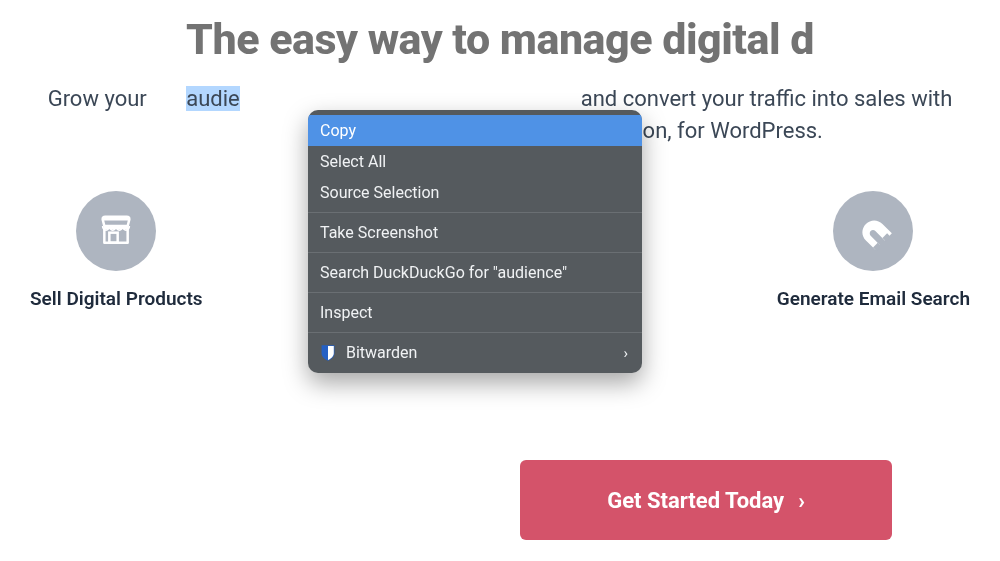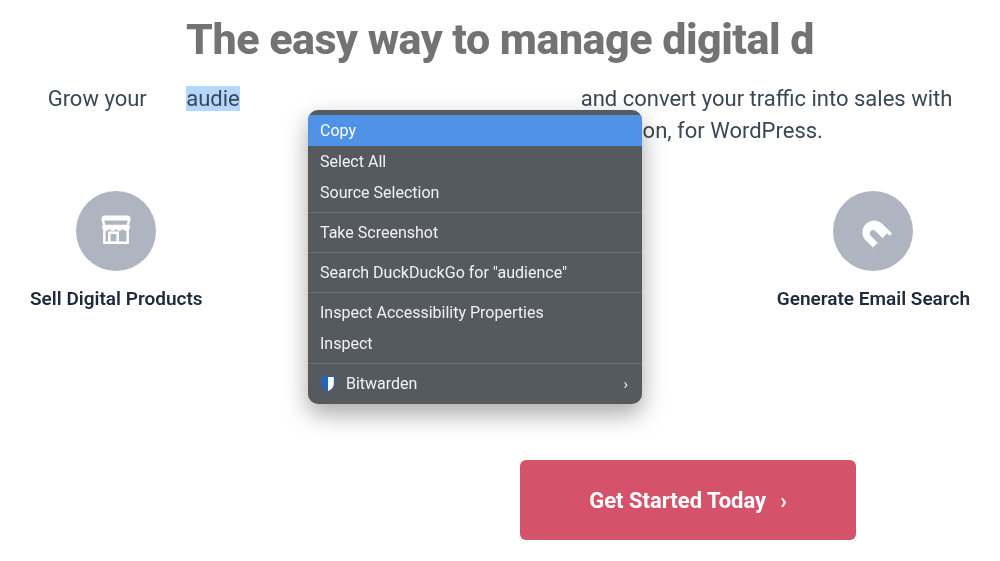--- a/index.html
+++ b/index.html
@@ -58,21 +58,21 @@
     }
     .icon-circle svg { width:40px; height:40px; fill:#fff; }
     .feature-label {
       font-size:19px;
       font-weight:600;
       color:#1f2b3c;
     }
     .cta {
       position:absolute;
       left:520px; top:460px;
-      width:336px; height:80px;
+      width:372px; height:80px;
       background:#d4536a;
       border-radius:6px;
       display:flex; align-items:center; justify-content:center;
       gap:14px;
       color:#fff; font-size:22px; font-weight:700;
       cursor:pointer;
     }
     .cta .chev { font-size:22px; }
 
     
@@ -161,21 +161,20 @@
 
 <div class="ctx">
   <div class="ctx-item hover">Copy</div>
   <div class="ctx-item">Select All</div>
   <div class="ctx-item">Source Selection</div>
   <div class="ctx-sep"></div>
   <div class="ctx-item">Take Screenshot</div>
   <div class="ctx-sep"></div>
   <div class="ctx-item">Search DuckDuckGo for "audience"</div>
   <div class="ctx-sep"></div>
-  <div class="ctx-item">Inspect Accessibility Properties</div>
   <div class="ctx-item">Inspect</div>
   <div class="ctx-sep"></div>
   <div class="ctx-item">
     <span class="bw-shield">
       <svg viewBox="0 0 24 28">
           <path d="M2 2h20v12c0 6-5 10-10 12C7 24 2 20 2 14V2z" fill="#2560c4"></path>
           <path d="M12 3v22c5-2 9-6 9-11V3H12z" fill="#fff"></path>
         </svg>
     </span>
     <span>Bitwarden</span>

